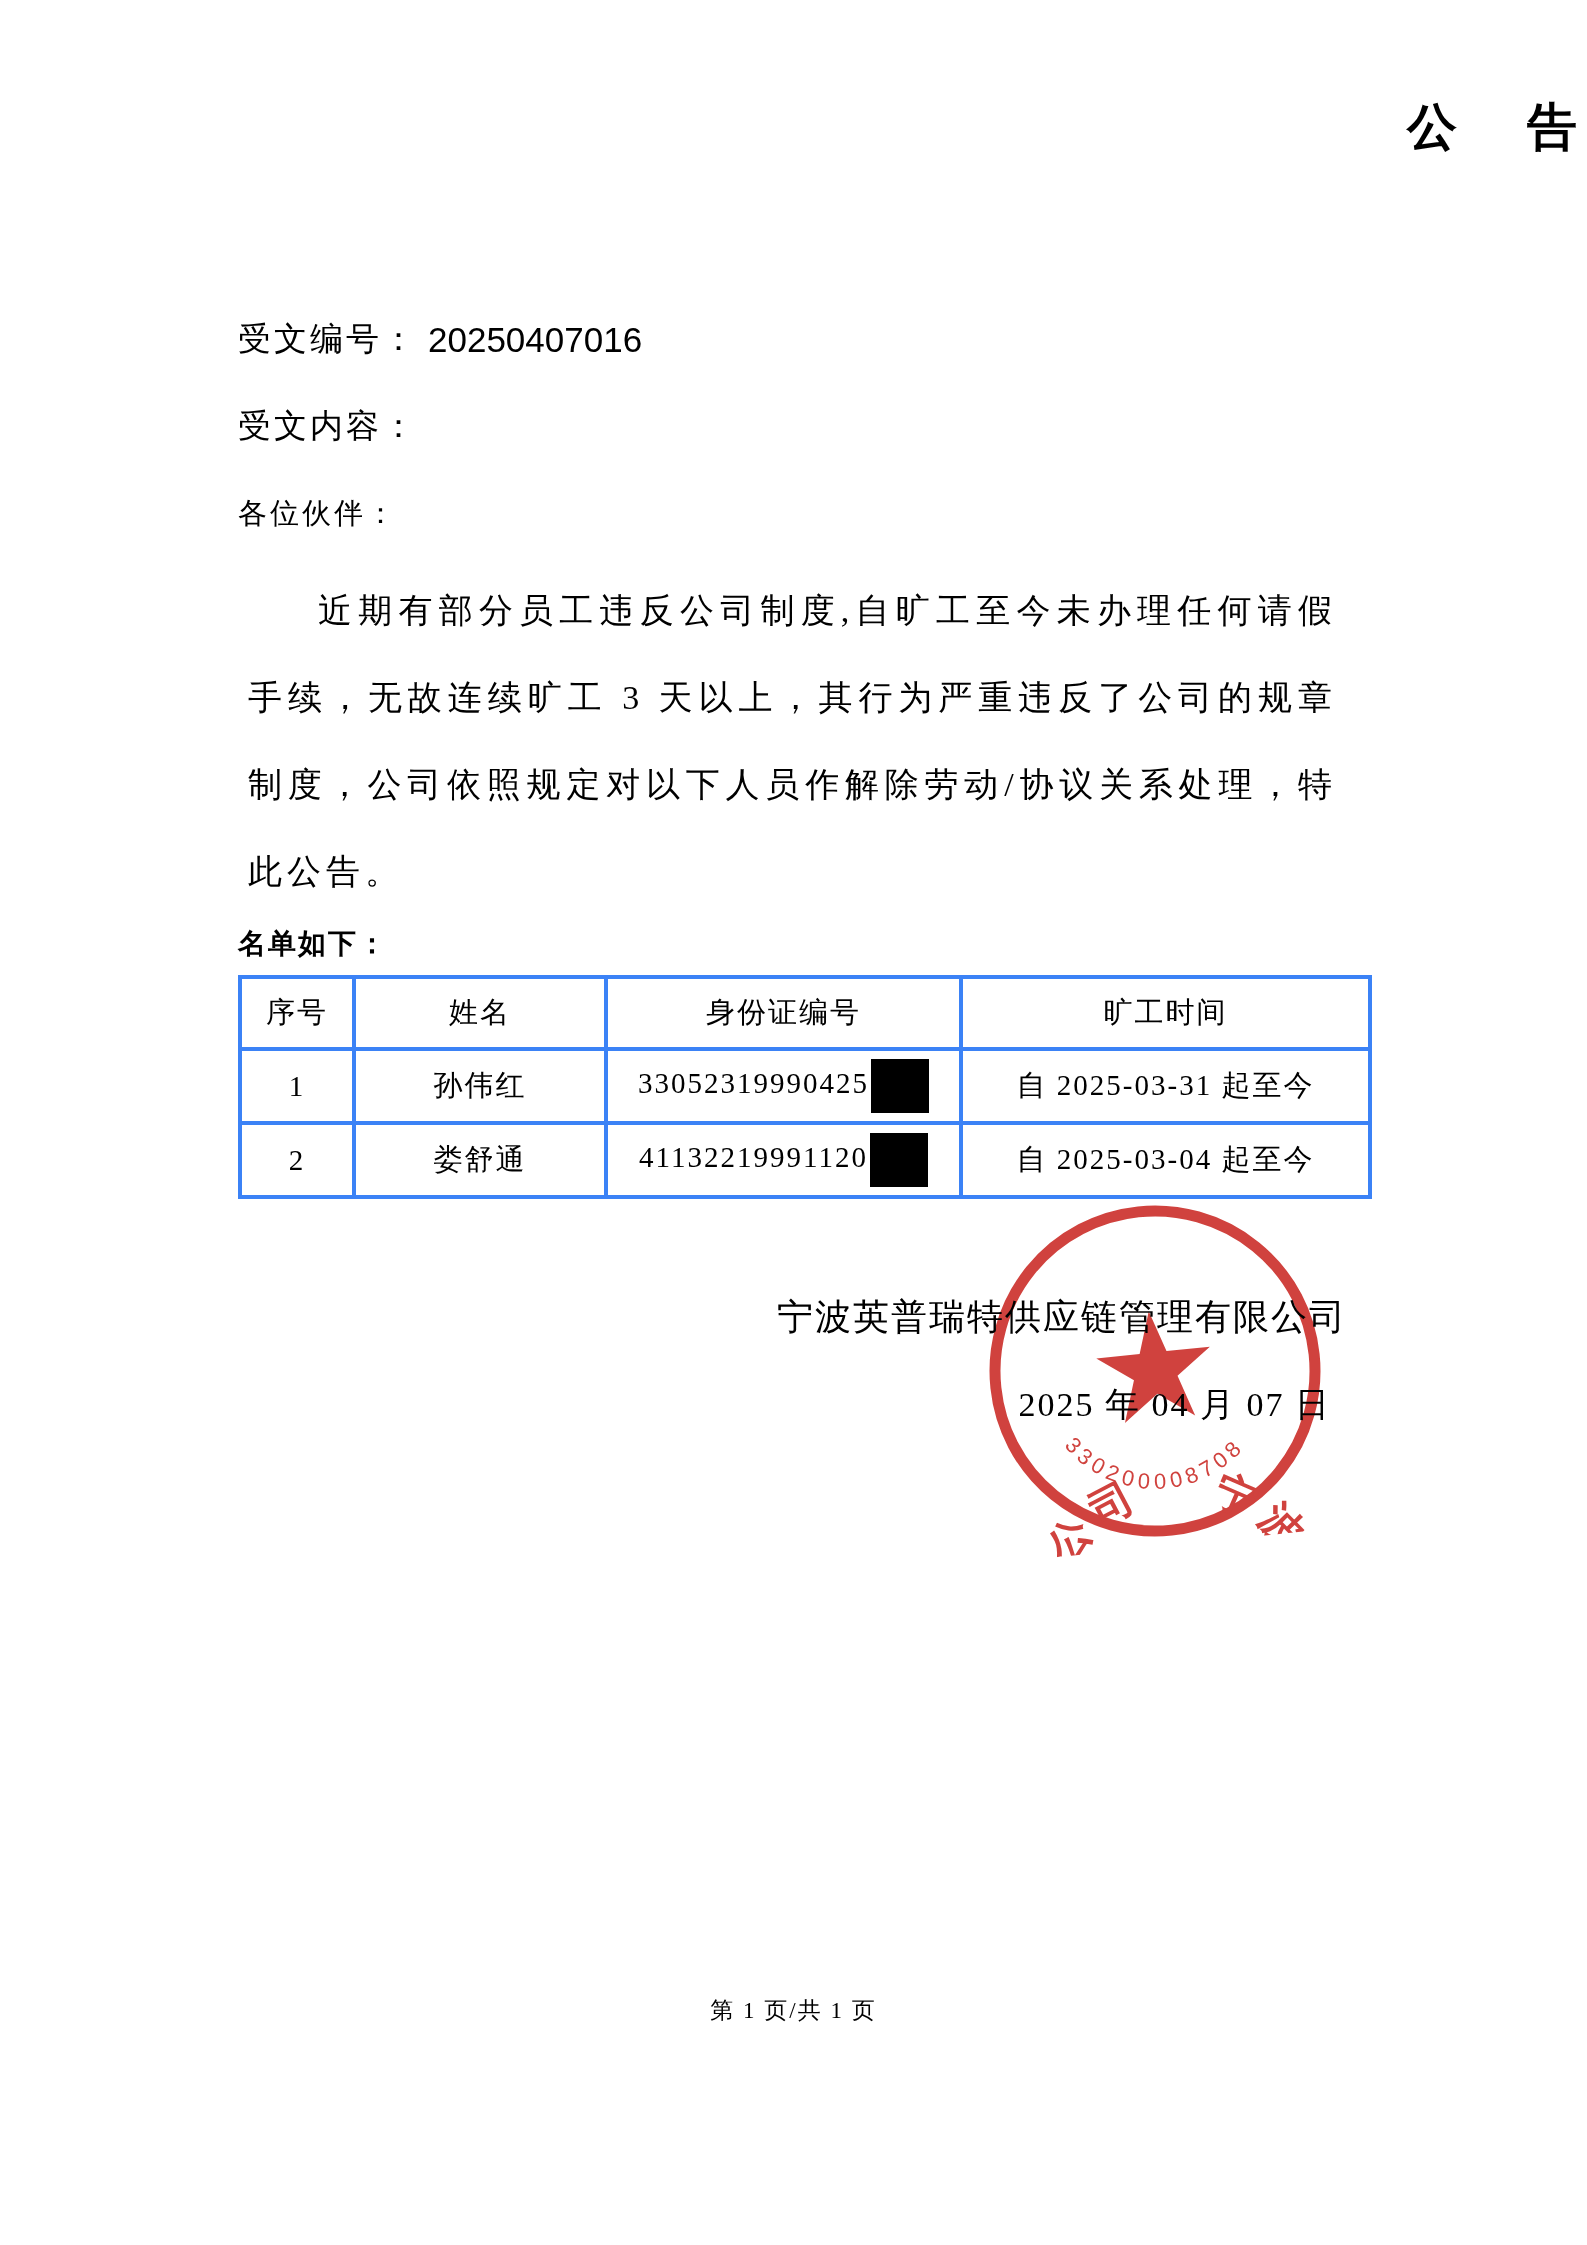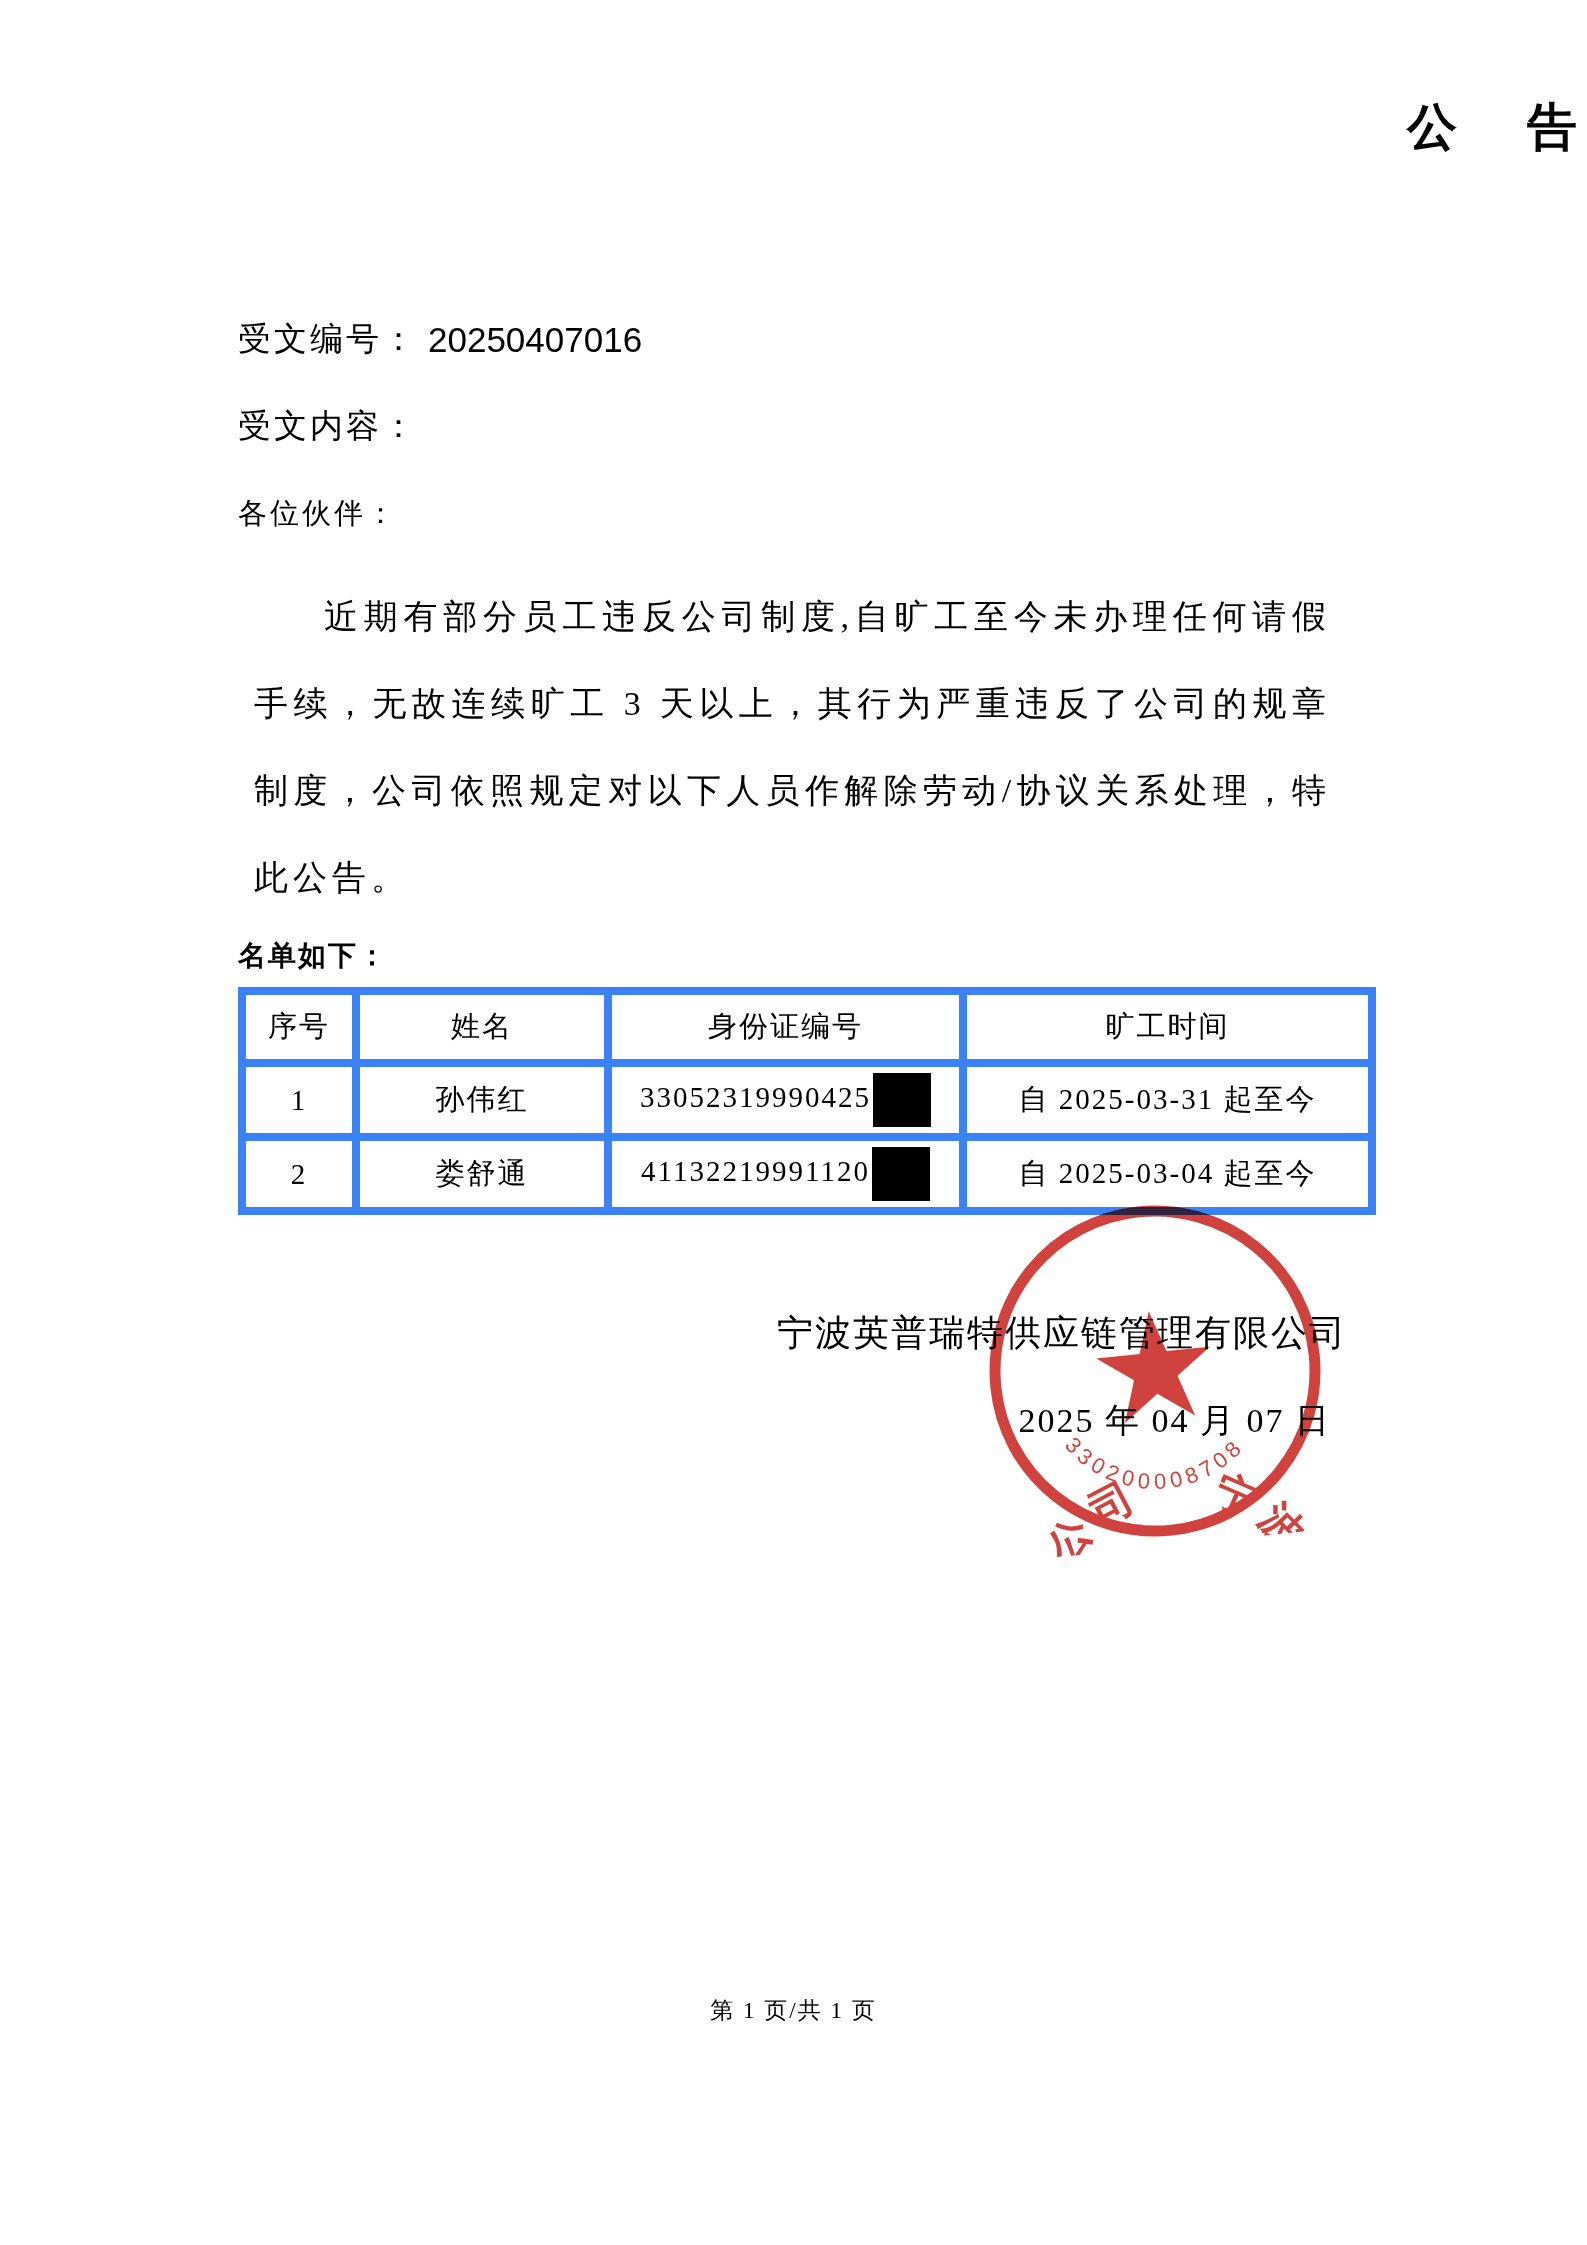--- a/index.html
+++ b/index.html
@@ -38,41 +38,41 @@
     letter-spacing:0;
   }
   .salutation{
     height:87px;
     display:flex;
     align-items:center;
     font-size:29px;
     letter-spacing:3px;
   }
   .body-text{
-    margin:16px;
+    margin:10px;
     font-size:34px;
     line-height:87px;
     letter-spacing:5px;
     text-align:justify;
     text-indent:70px;
   }
   .list-label{
     margin-top:8px;
     margin-bottom:12px;
     font-size:28px;
     font-weight:bold;
     letter-spacing:2px;
   }
   table.roster{
     border-collapse:collapse;
     width:1130px;
     table-layout:fixed;
   }
   table.roster th, table.roster td{
-    border:8px solid #3b82f6;
+    border:4px solid #3b82f6;
     text-align:center;
     vertical-align:middle;
     font-size:29px;
     font-weight:normal;
     letter-spacing:2px;
     padding:0;
   }
   table.roster thead tr{height:72px;}
   table.roster tbody tr{height:74px;}
   td.id-cell{letter-spacing:0;font-size:30px;}

